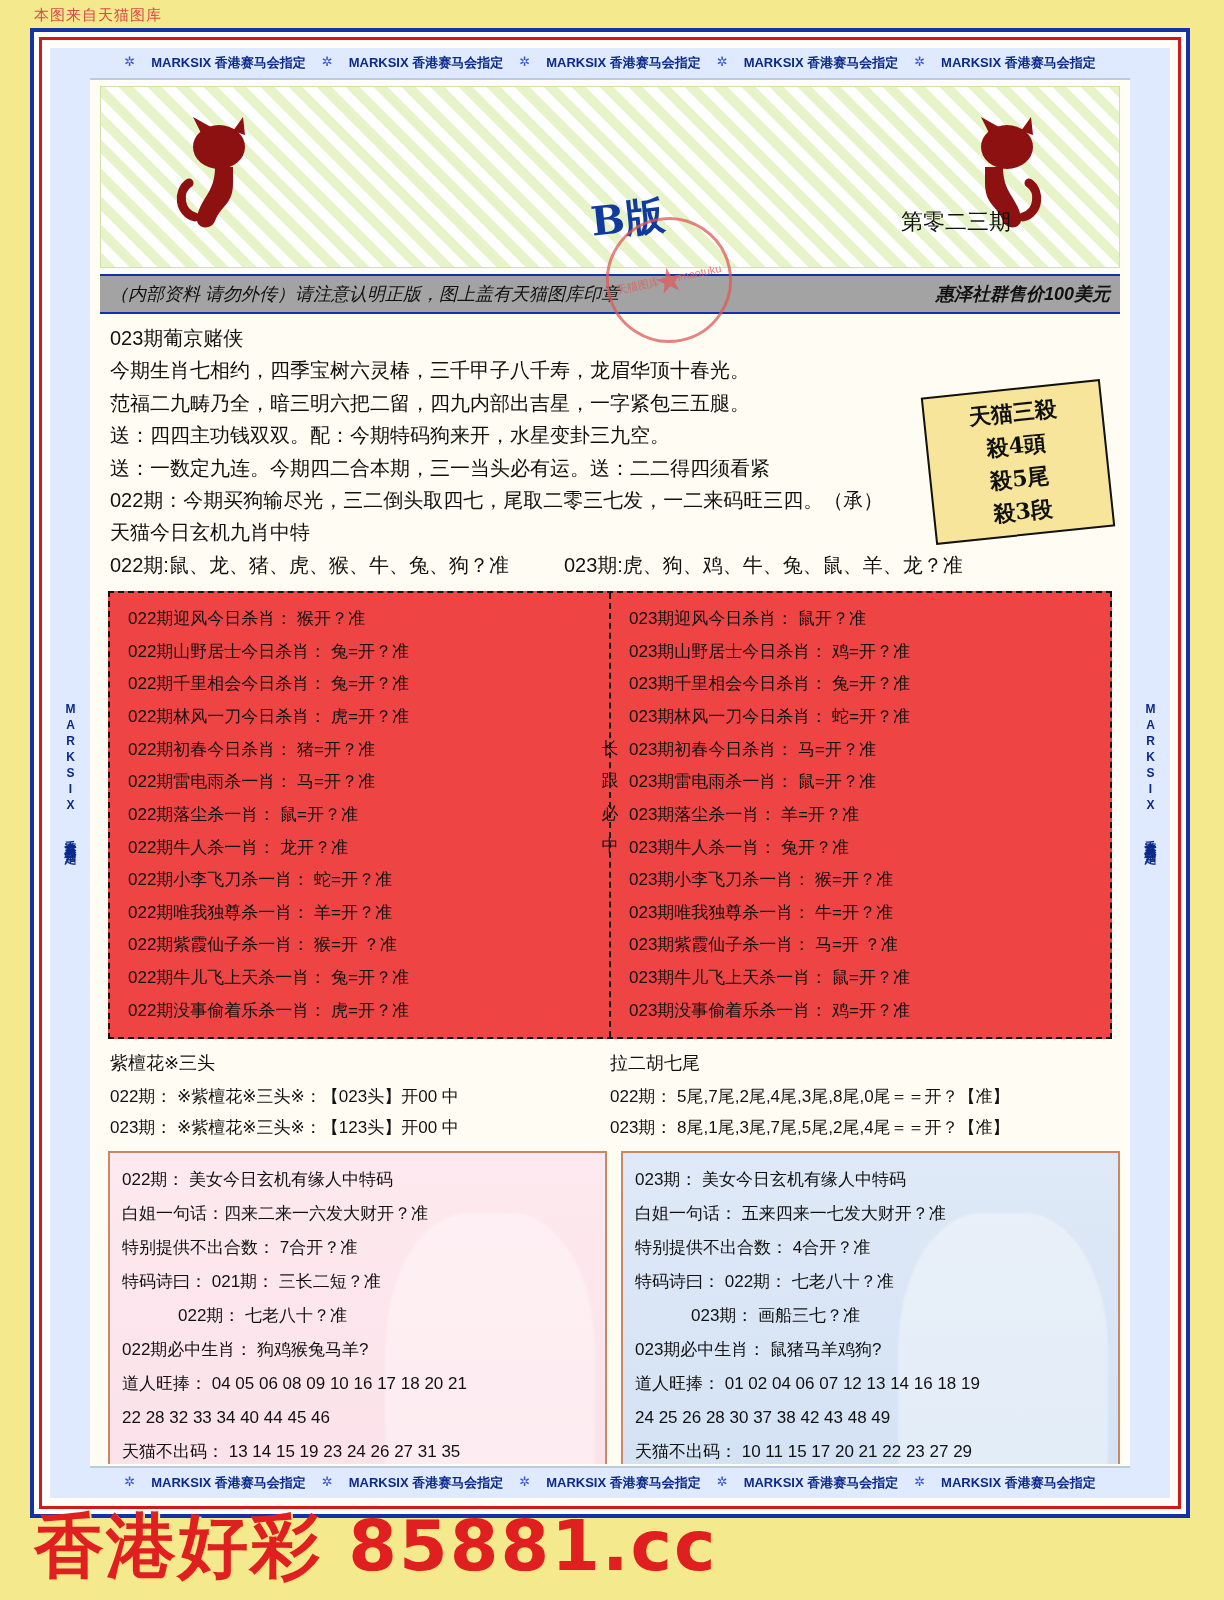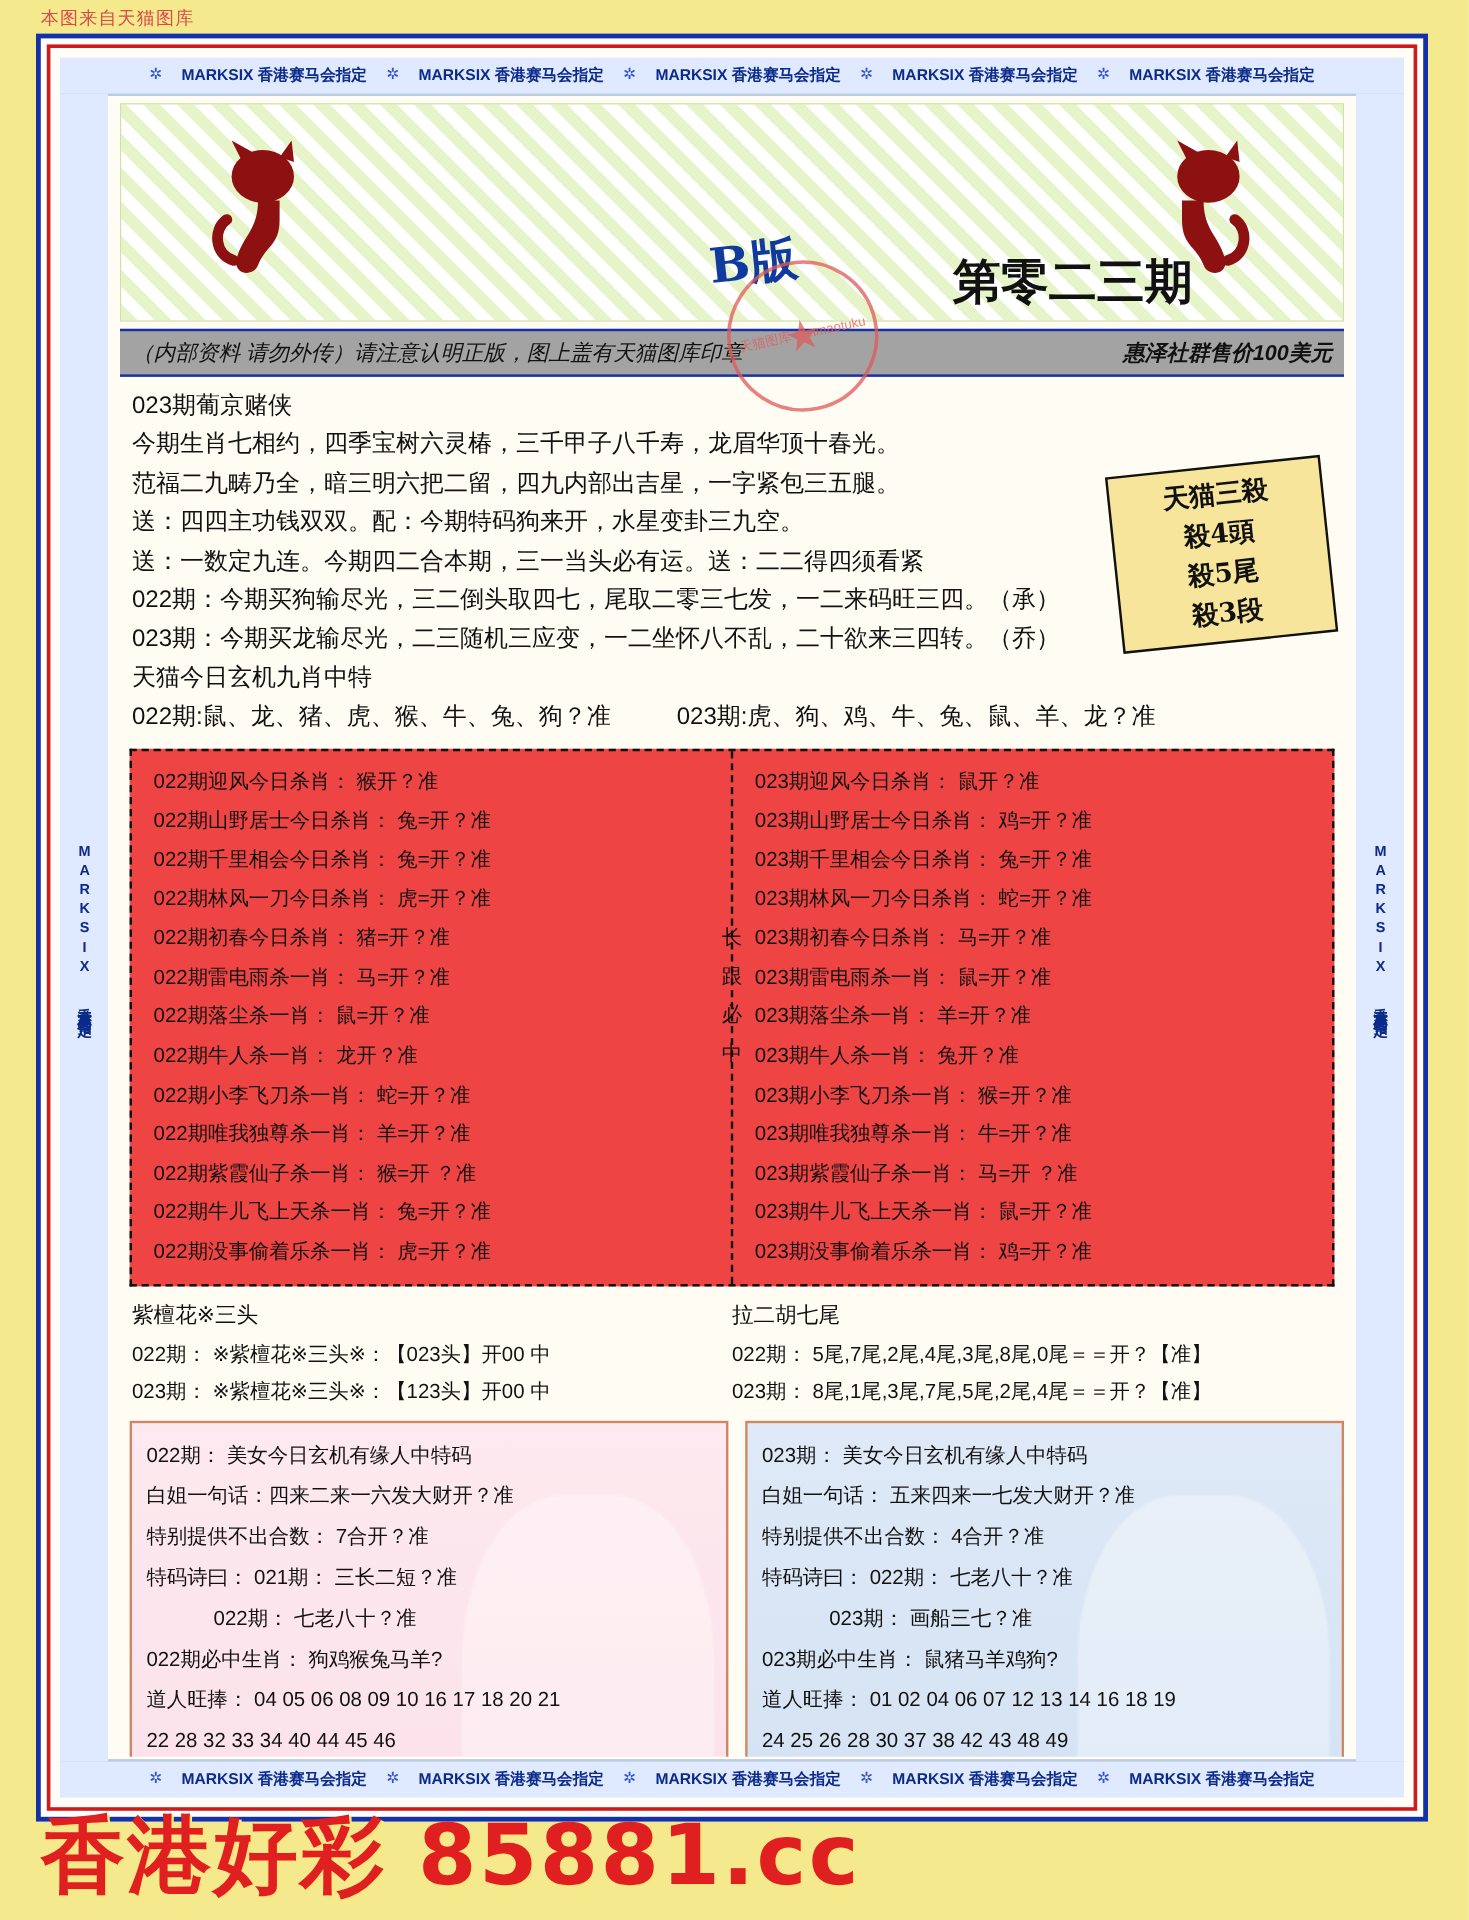--- a/index.html
+++ b/index.html
@@ -66,21 +66,21 @@
   }
   .cat.left{left:70px;}
   .cat.right{right:70px;}
   .badge-b{
     position:absolute;left:490px;top:104px;
     font-size:40px;font-weight:bold;color:#103a9e;
     font-family:"DejaVu Serif",serif;
     transform:rotate(-6deg);
   }
   .issue{
-    position:absolute;right:125px;top:120px;font-size:40px;font-weight:bold;color:#111;
+    position:absolute;right:108px;top:120px;font-size:22px;font-weight:normal;color:#111;
   }
   .stamp{
     position:absolute;left:505px;top:130px;width:120px;height:120px;border-radius:50%;
     border:3px solid #e05a5a;color:#e05a5a;opacity:.75;
     display:flex;align-items:center;justify-content:center;text-align:center;
     font-size:11px;line-height:1.2;transform:rotate(-12deg);
   }
   .stamp .star{position:absolute;font-size:34px;color:#e05a5a;}
   
   .notice{
@@ -214,21 +214,20 @@
         <span class="right">惠泽社群售价100美元</span>
       </div>
 
       <div class="bodytext">
         <div class="ln">023期葡京赌侠</div>
         <div class="ln">今期生肖七相约，四季宝树六灵椿，三千甲子八千寿，龙眉华顶十春光。</div>
         <div class="ln">范福二九畴乃全，暗三明六把二留，四九内部出吉星，一字紧包三五腿。</div>
         <div class="ln">送：四四主功钱双双。配：今期特码狗来开，水星变卦三九空。</div>
         <div class="ln">送：一数定九连。今期四二合本期，三一当头必有运。送：二二得四须看紧</div>
         <div class="ln">022期：今期买狗输尽光，三二倒头取四七，尾取二零三七发，一二来码旺三四。（承）</div>
-        <div class="ln">023期：今期买龙输尽光，二三随机三应变，一二坐怀八不乱，二十欲来三四转。（乔）</div>
         <div class="ln">天猫今日玄机九肖中特</div>
         <div class="two-col-line">
           <span class="ln">022期:鼠、龙、猪、虎、猴、牛、兔、狗？准</span>
           <span class="ln">023期:虎、狗、鸡、牛、兔、鼠、羊、龙？准</span>
         </div>
       </div>
 
       <div class="tm3">
         <div>天猫三殺</div>
         <div>殺4頭</div>

